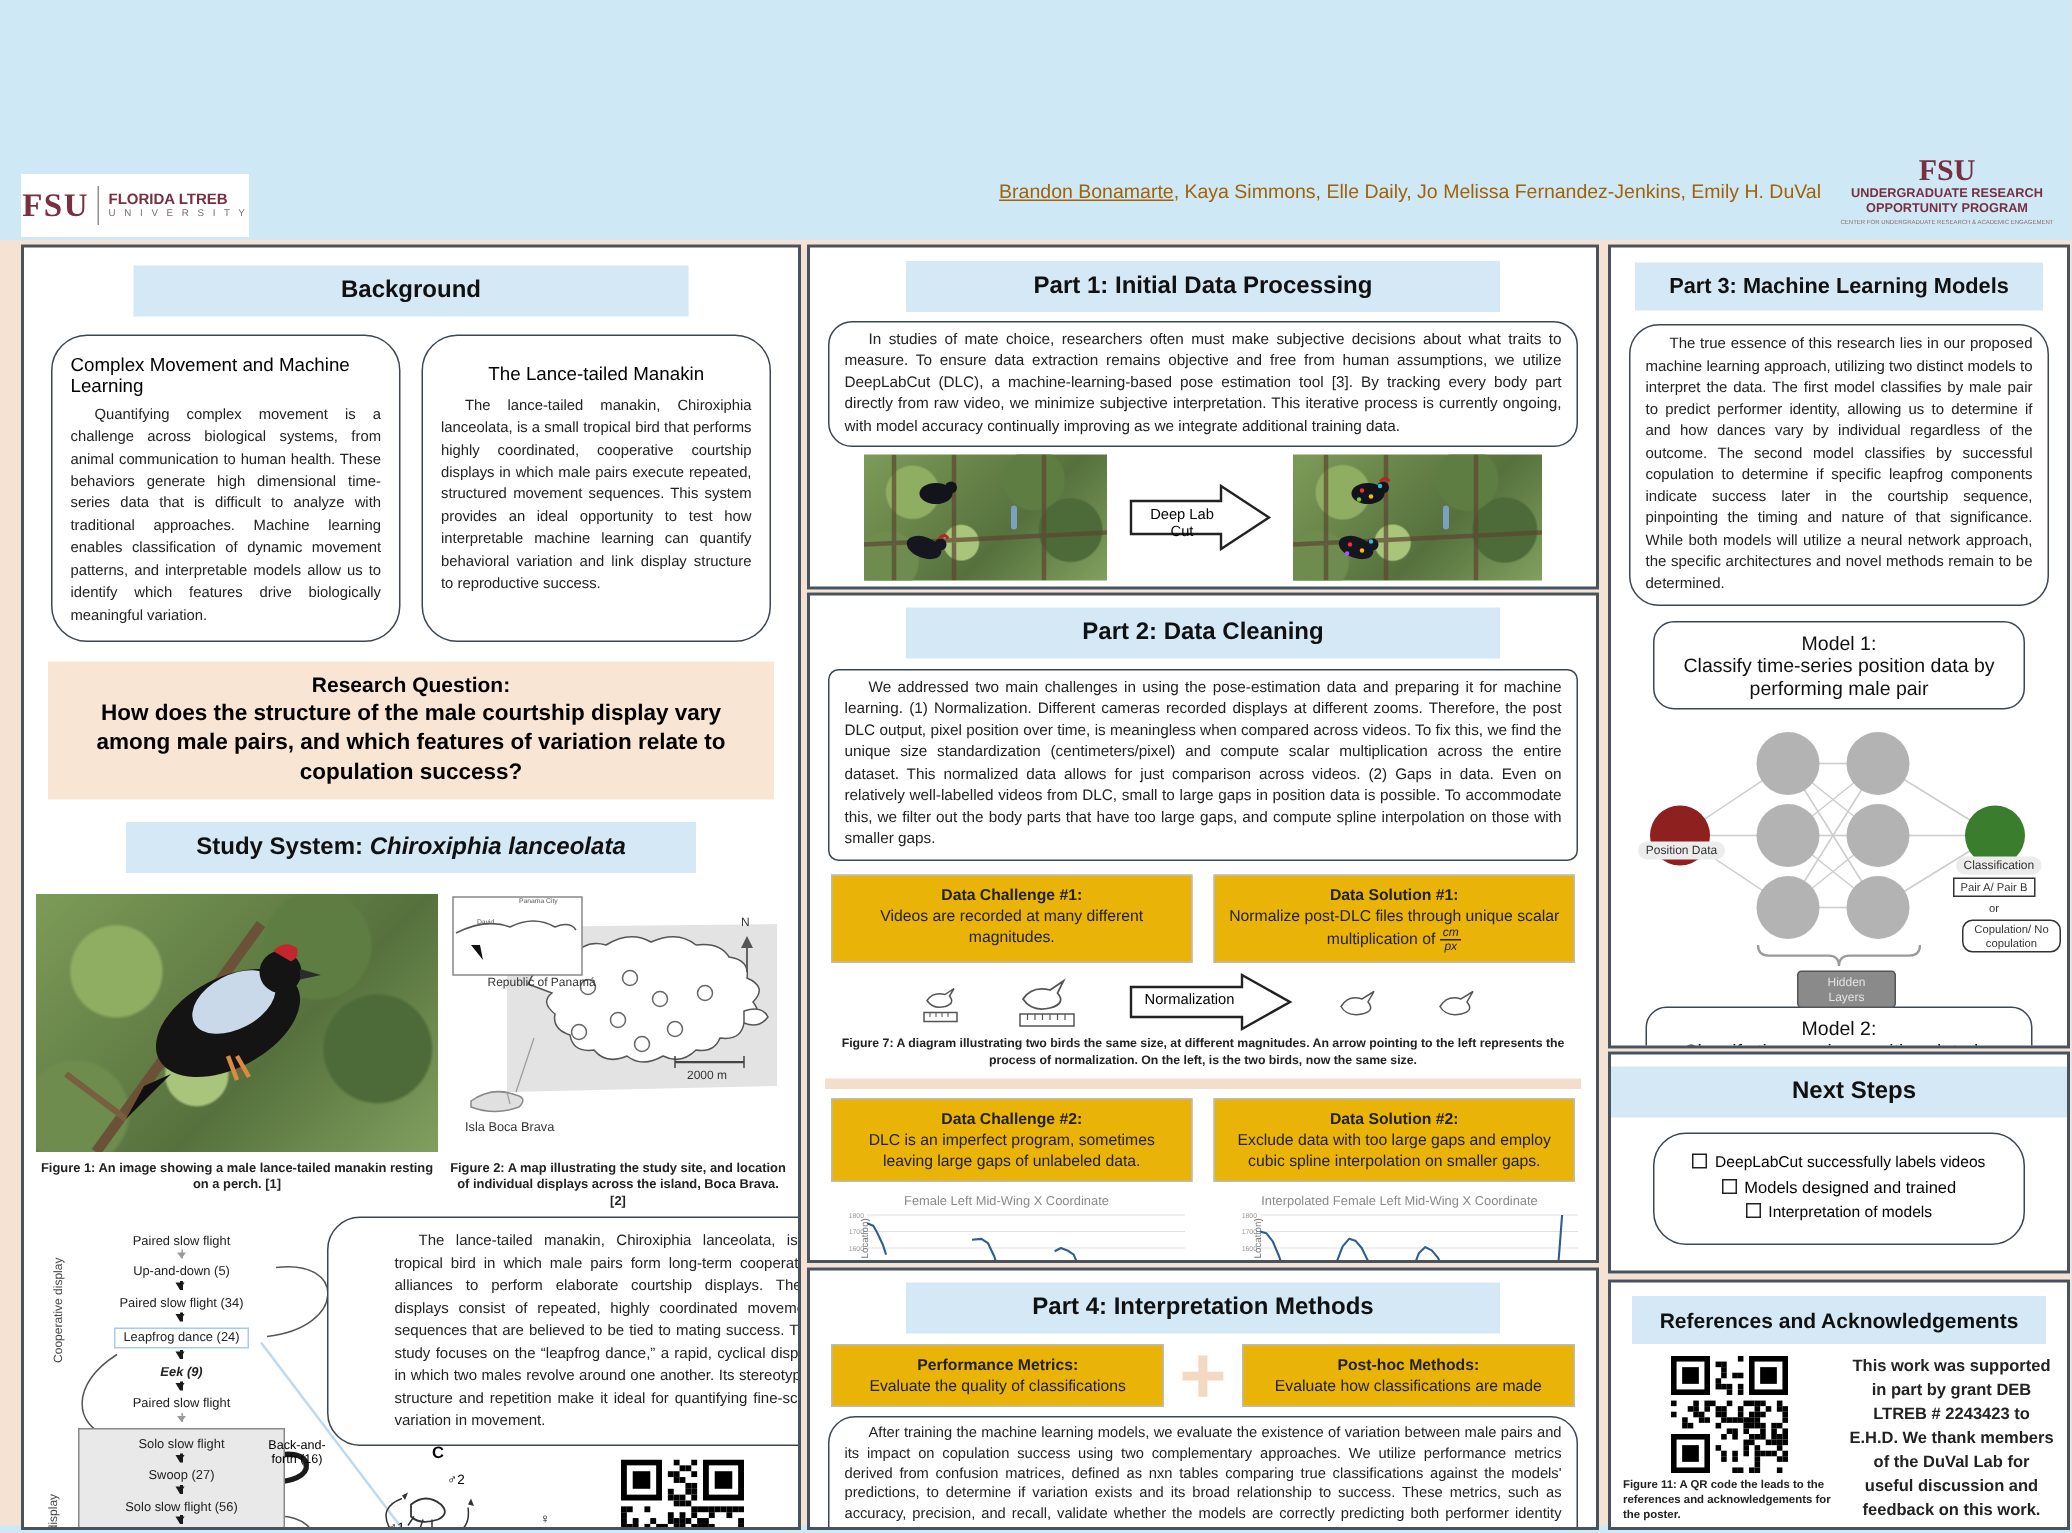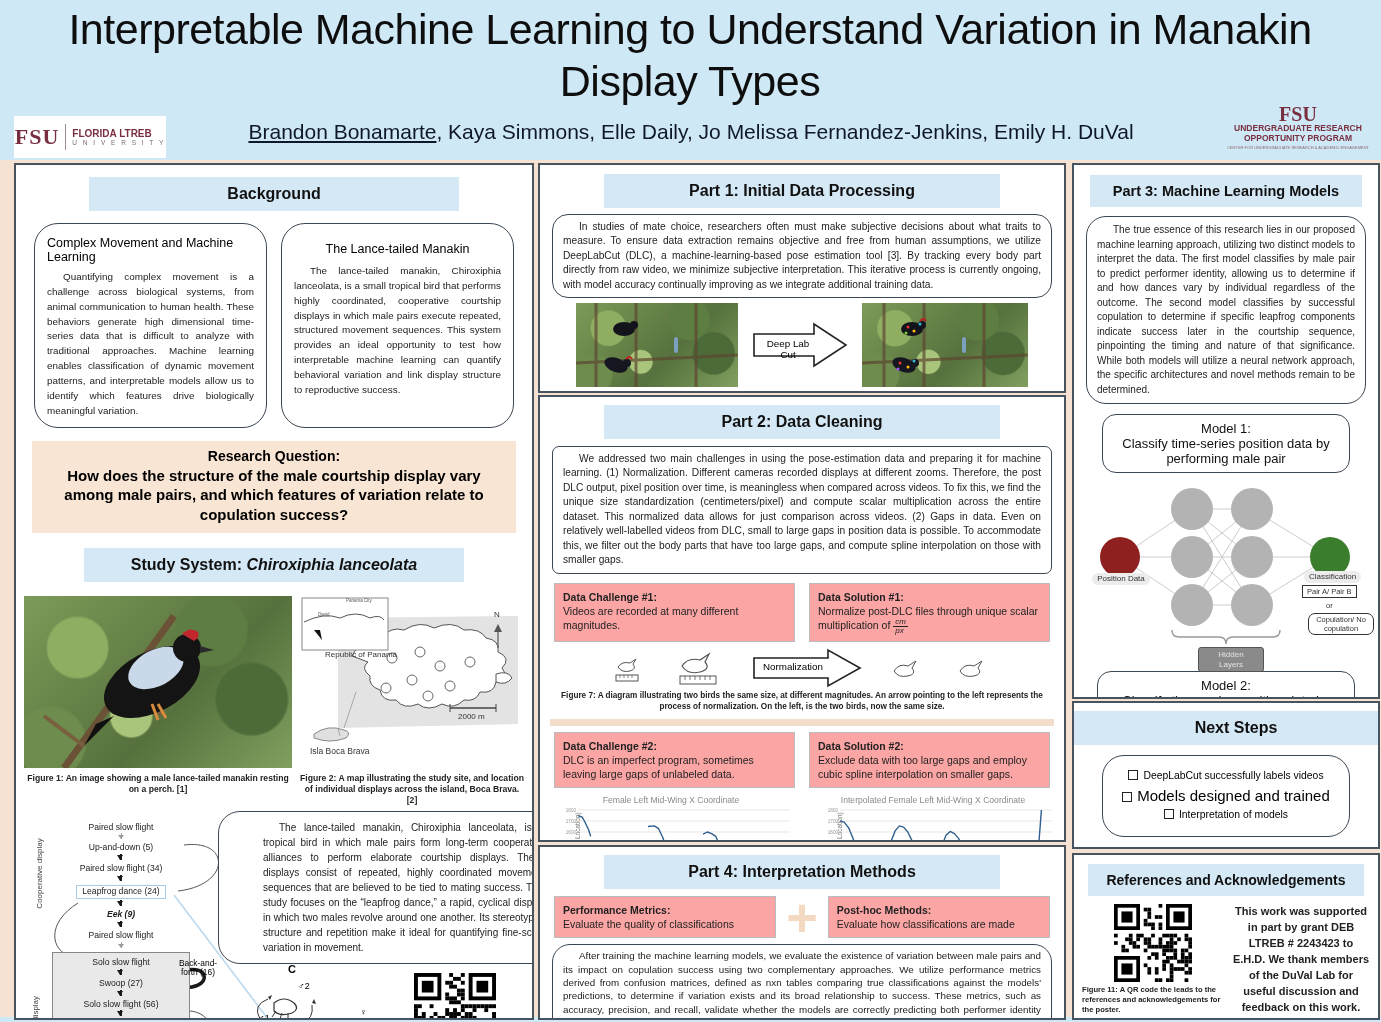--- a/index.html
+++ b/index.html
@@ -1,35 +1,35 @@
 <!DOCTYPE html>
 <html><head>
 <meta charset="utf-8">
 <style>
   html,body{margin:0;padding:0;}
   body{font-family:"Liberation Sans",sans-serif;background:#cfe8f5;}
   #poster{position:relative;width:1381px;height:1022px;background:#cfe8f5;overflow:hidden;}
   .content-bg{position:absolute;left:0;top:160px;width:1381px;height:857px;background:#f6e2d2;}
   .title{position:absolute;top:4px;left:40px;width:1300px;text-align:center;font-size:43px;line-height:1.2;color:#0e0e0e;font-weight:500;letter-spacing:-0.5px;}
-  .authorbar{position:absolute;top:120px;left:168px;width:1046px;text-align:center;font-size:21px;color:#0f172a;}
+  .authorbar{position:absolute;top:120px;left:168px;width:1046px;text-align:right;font-size:13px;color:#a16207;}
   .authorbar .first{text-decoration:underline;}
   .logoL{position:absolute;left:14px;top:116px;width:152px;height:42px;background:#fff;display:flex;align-items:center;justify-content:center;gap:6px;}
   .logoL .fsu{font-family:"Liberation Serif",serif;font-weight:700;font-size:22px;color:#782f40;letter-spacing:1px;}
   .logoL .bar{width:1px;height:26px;background:#9b8a8e;}
   .logoL .fs1{font-size:10px;font-weight:700;color:#782f40;line-height:1.1;}
   .logoL .fs2{font-size:6.5px;color:#7c6a6e;letter-spacing:2px;}
   .logoR{position:absolute;left:1218px;top:104px;width:160px;text-align:center;color:#782f40;}
   .logoR .fsu{font-family:"Liberation Serif",serif;font-weight:700;font-size:20px;line-height:1;}
   .logoR .l1{font-size:8.5px;font-weight:700;line-height:1.15;}
   .logoR .l3{font-size:4px;color:#8d6b72;margin-top:1px;}
   .panel{position:absolute;background:#fff;border:2px solid #47535f;overflow:hidden;}
   .hdr{background:#d4e8f6;text-align:center;font-weight:700;font-size:16px;color:#111;padding:8px 0;margin:0 auto;}
   .bubble{border:1.5px solid #3c4754;border-radius:20px;padding:8px 12px;background:#fff;}
   .jp{font-size:10.3px;line-height:1.5;text-align:justify;color:#222;margin:0;text-indent:16px;}
-  .boxgray{border:1.5px solid #b9bcbf;background:#fca5a5;text-align:left;font-size:10.5px;line-height:1.35;color:#222;padding:6px 8px;}
+  .boxgray{border:1.5px solid #b9bcbf;background:#eab308;text-align:center;font-size:10.5px;line-height:1.35;color:#222;padding:6px 8px;}
   .boxgray b{font-weight:700;}
   .cap{font-size:8.6px;font-weight:700;color:#222;line-height:1.3;text-align:center;}
   .rot{position:absolute;font-size:8px;color:#444;transform:rotate(-90deg);white-space:nowrap;}
   
   .flow{position:absolute;left:10px;top:12px;width:190px;}
   .fstep{font-size:8.6px;color:#222;text-align:center;line-height:1.15;}
   .arr{width:1px;height:6px;background:#9a9a9a;margin:1px auto 4px;position:relative;}
   .arr::after{content:"";position:absolute;bottom:-3px;left:-2.5px;border:3px solid transparent;border-top:4px solid #9a9a9a;}
   .arr.b{width:2px;background:#1a1a1a;}
   .arr.b::after{left:-3px;border:3.5px solid transparent;border-top:5px solid #1a1a1a;}
@@ -57,21 +57,20 @@
      radial-gradient(circle at 85% 60%, #4c6b38 0 14%, transparent 15%),
      radial-gradient(circle at 10% 85%, #6d8c4e 0 12%, transparent 13%),
      linear-gradient(135deg,#7d9b58,#56713d 60%,#81a05f);}
 </style>
 </head>
 <body>
 
 <div id="poster">
   <div class="content-bg"></div>
 
-  <div class="title">Interpretable Machine Learning to Understand Variation in Manakin Display Types</div>
 
   <div class="logoL">
     <span class="fsu">FSU</span>
     <span class="bar"></span>
     <span>
       <div class="fs1">FLORIDA LTREB</div>
       <div class="fs2">U N I V E R S I T Y</div>
     </span>
   </div>
 
@@ -665,39 +664,39 @@
           <circle cx="106" cy="32" r="21" fill="#b3b3b3"></circle>
             <circle cx="106" cy="80" r="21" fill="#b3b3b3"></circle>
             <circle cx="106" cy="128" r="21" fill="#b3b3b3"></circle>
           <circle cx="166" cy="32" r="21" fill="#b3b3b3"></circle>
             <circle cx="166" cy="80" r="21" fill="#b3b3b3"></circle>
             <circle cx="166" cy="128" r="21" fill="#b3b3b3"></circle>
         </g>
         <circle class="nn-out" cx="244" cy="80" r="20" fill="#3a7d2c"></circle>
         <path d="M86,153 q0,7 7,7 h40 q7,0 7,7 q0,-7 7,-7 h40 q7,0 7,-7" fill="none" stroke="#9a9a9a" stroke-width="1.5"></path>
       </svg>
-      <div class="nnlabel pillbg" style="left:6px;top:96px;width:48px;">Position Data</div>
+      <div class="nnlabel pillbg" style="left:6px;top:84px;width:48px;">Position Data</div>
       <div class="nnlabel pillbg" style="left:218px;top:94px;">Classification</div>
       <div class="nnlabel nnbox" style="left:216px;top:108px;">Pair A/ Pair B</div>
       <div class="nnlabel" style="left:240px;top:124px;font-size:7.5px;">or</div>
       <div class="nnlabel nnbox rounded" style="left:222px;top:136px;width:56px;">Copulation/ No copulation</div>
       <div class="hiddenbox" style="left:112px;top:170px;width:48px;">Hidden Layers</div>
     </div>
     <div class="modelbox" style="width:240px;margin-top:6px;">
       <div class="mt">Model 2:</div>
       <div class="mt">Classify time-series position data by successful copulation</div>
     </div>
 
   </div>
 
   <div class="panel" style="left:1072px;top:701px;width:304px;height:144px;">
     <div class="hdr" style="width:324px;margin-top:8px;">Next Steps</div>
     <div class="bubble" style="margin:10px 28px 0;border-radius:22px;padding:12px 6px;text-align:center;">
       <div style="font-size:10.4px;line-height:1.55;"><span class="chk"></span><span>DeepLabCut successfully labels videos</span></div>
-      <div style="font-size:15px;line-height:1.55;"><span class="chk"></span><span>Models designed and trained</span></div>
+      <div style="font-size:11px;line-height:1.55;"><span class="chk"></span><span>Models designed and trained</span></div>
       <div style="font-size:10.4px;line-height:1.55;"><span class="chk"></span><span>Interpretation of models</span></div>
     </div>
   </div>
 
   <div class="panel" style="left:1072px;top:853px;width:304px;height:163px;">
     <div class="hdr" style="width:276px;margin-top:9px;font-size:14px;">References and Acknowledgements</div>
     <div style="display:flex;gap:8px;margin:8px 8px 0;">
       <div style="width:142px;">
         <svg class="qr" style="margin: 0px auto; display: block; background: rgb(255, 255, 255);" width="78" height="78" viewBox="0 0 21 21">
             <rect x="12" y="0" width="1" height="1" fill="#000"></rect>

